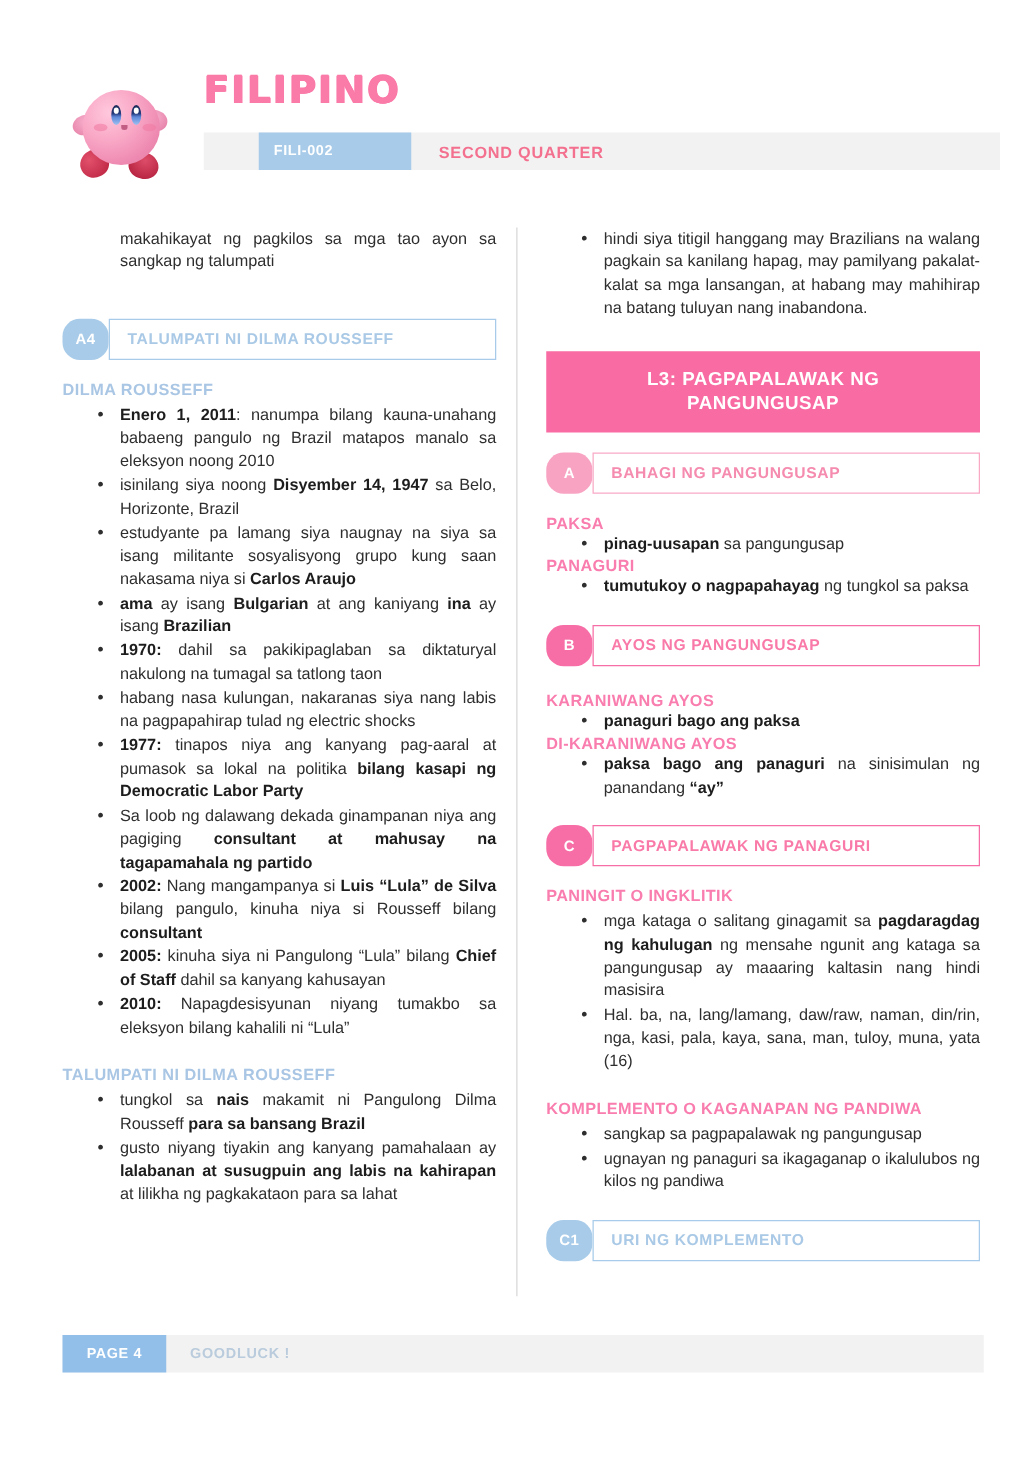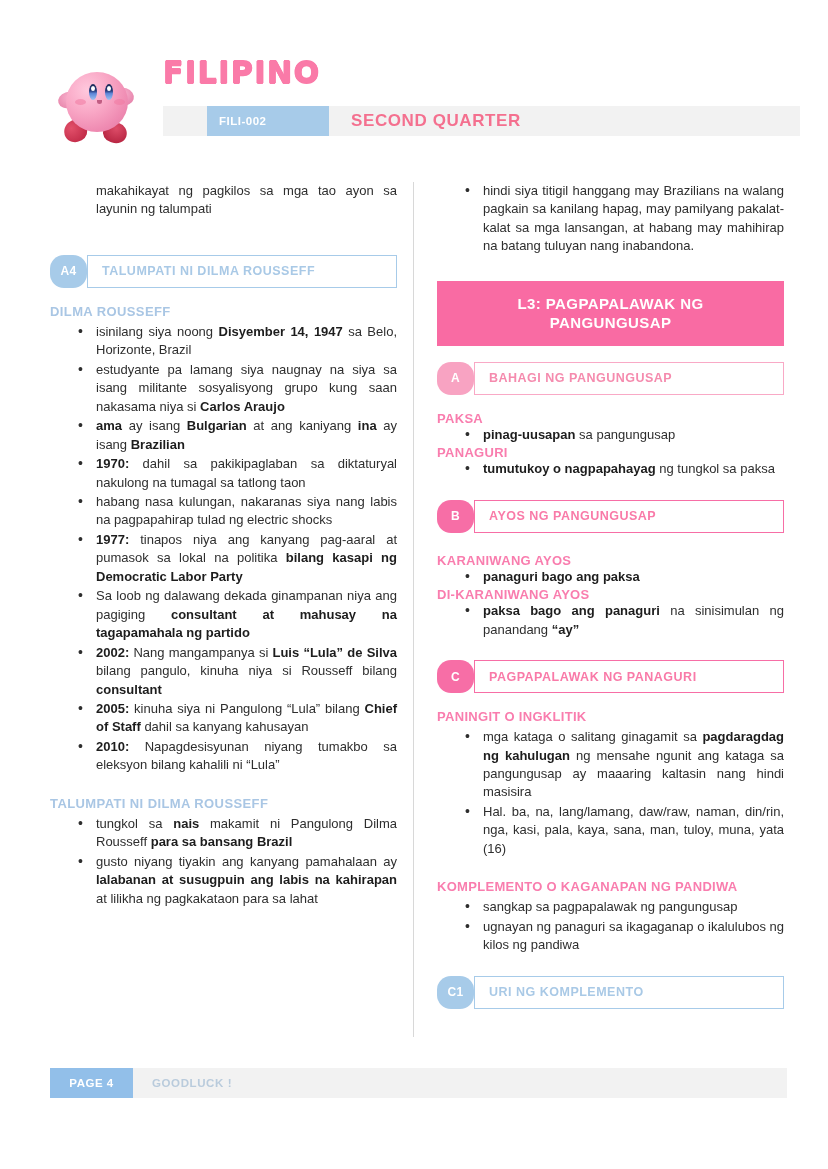--- a/index.html
+++ b/index.html
@@ -138,21 +138,21 @@
     align-items: center;
     padding-left: 12px;
     box-sizing: border-box;
     margin-left: 44px;
   }
   .code-quarter {
     flex: 1;
     display: flex;
     align-items: center;
     padding-left: 22px;
-    font-size: 17px;
+    font-size: 13px;
     font-weight: bold;
     letter-spacing: 0.6px;
     color: #f4708f;
     box-sizing: border-box;
   }
 
   
   .columns {
     position: absolute;
     left: 0;
@@ -344,34 +344,35 @@
     <div class="code-quarter">SECOND QUARTER</div>
   </div>
 </div>
 
 <div class="columns">
 
   <div class="divider"></div>
 
   <div class="col left">
 
-    <p class="para">makahikayat ng pagkilos sa mga tao ayon sa layunin ng talumpati</p>
+    <p class="para">makahikayat ng pagkilos sa mga tao ayon sa sangkap ng talumpati</p>
 
     <div class="sp-36"></div>
 
     <div class="sec-box blue">
       <div class="tag">A4</div>
       <div class="label">TALUMPATI NI DILMA ROUSSEFF</div>
     </div>
 
     <div class="sp-16"></div>
 
     <div class="sub-blue">DILMA ROUSSEFF</div>
     <div class="sp-4"></div>
     <ul class="bullets">
+        <li><b>Enero 1, 2011</b>: nanumpa bilang kauna-unahang babaeng pangulo ng Brazil matapos manalo sa eleksyon noong 2010</li>
         <li>isinilang siya noong <b>Disyember 14, 1947</b> sa Belo, Horizonte, Brazil</li>
         <li>estudyante pa lamang siya naugnay na siya sa isang militante sosyalisyong grupo kung saan nakasama niya si <b>Carlos Araujo</b></li>
         <li><b>ama</b> ay isang <b>Bulgarian</b> at ang kaniyang <b>ina</b> ay isang <b>Brazilian</b></li>
         <li><b>1970:</b> dahil sa pakikipaglaban sa diktaturyal nakulong na tumagal sa tatlong taon</li>
         <li>habang nasa kulungan, nakaranas siya nang labis na pagpapahirap tulad ng electric shocks</li>
         <li><b>1977:</b> tinapos niya ang kanyang pag-aaral at pumasok sa lokal na politika <b>bilang kasapi ng Democratic Labor Party</b></li>
         <li>Sa loob ng dalawang dekada ginampanan niya ang pagiging <b>consultant at mahusay na tagapamahala ng partido</b></li>
         <li><b>2002:</b> Nang mangampanya si <b>Luis “Lula” de Silva</b> bilang pangulo, kinuha niya si Rousseff bilang <b>consultant</b></li>
         <li><b>2005:</b> kinuha siya ni Pangulong “Lula” bilang <b>Chief of Staff</b> dahil sa kanyang kahusayan</li>
         <li><b>2010:</b> Napagdesisyunan niyang tumakbo sa eleksyon bilang kahalili ni “Lula”</li>

